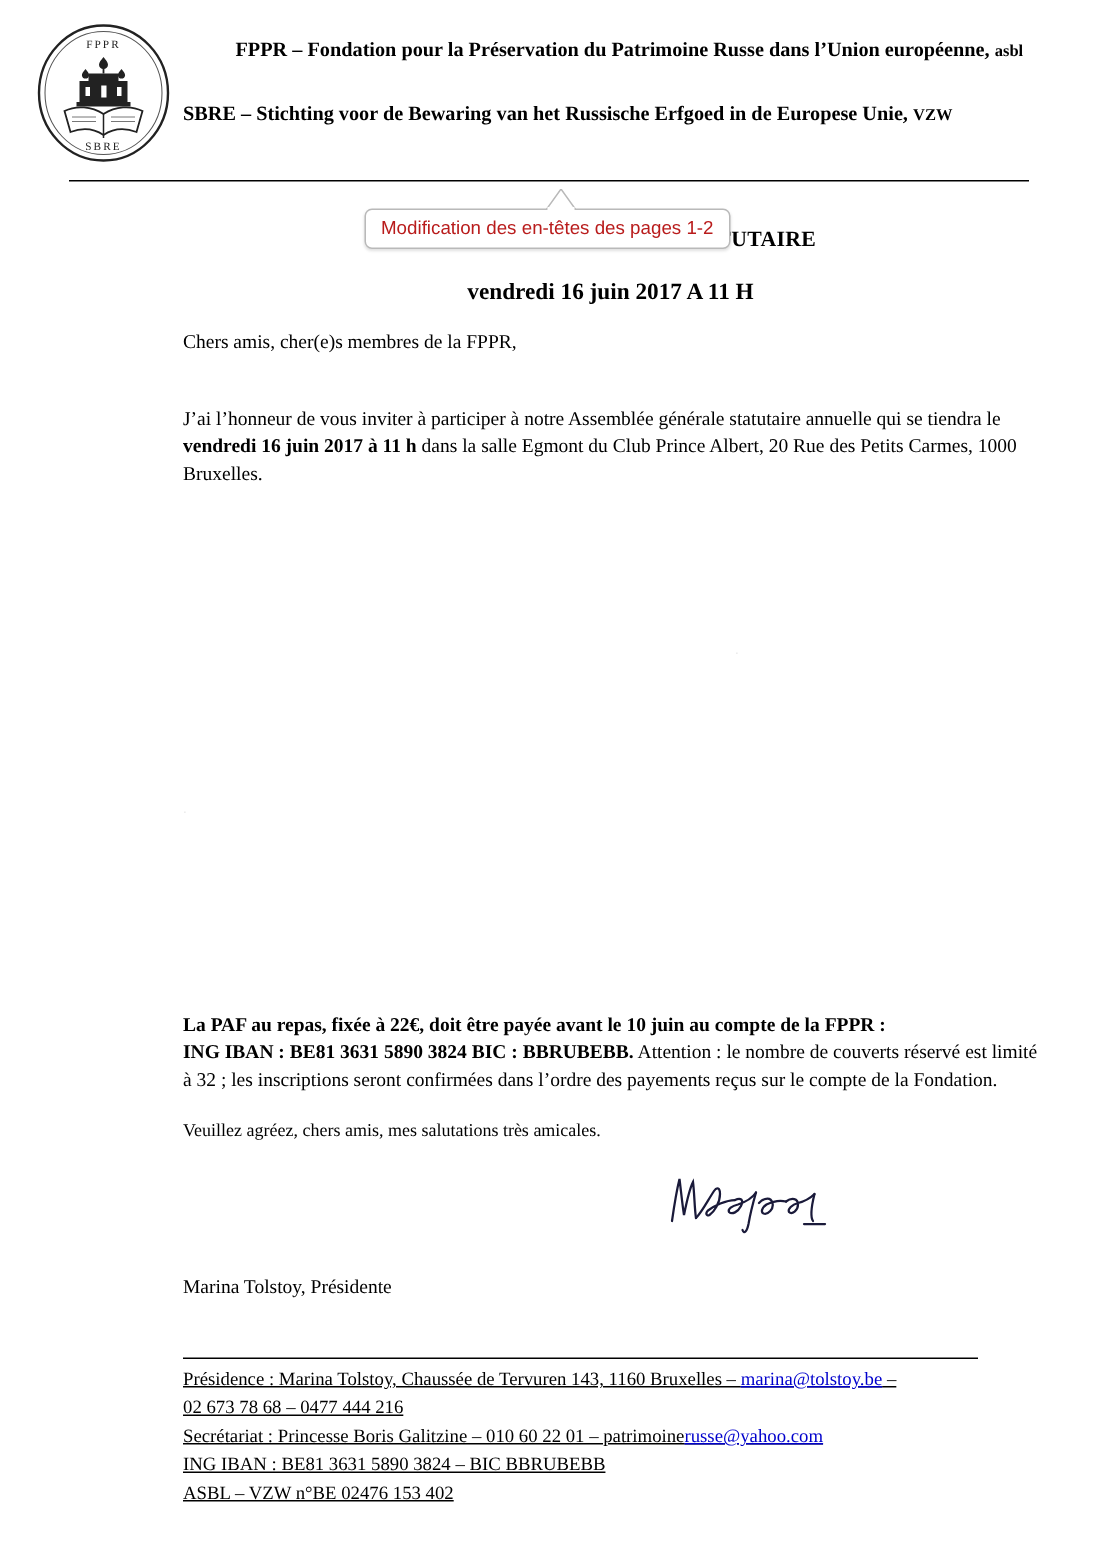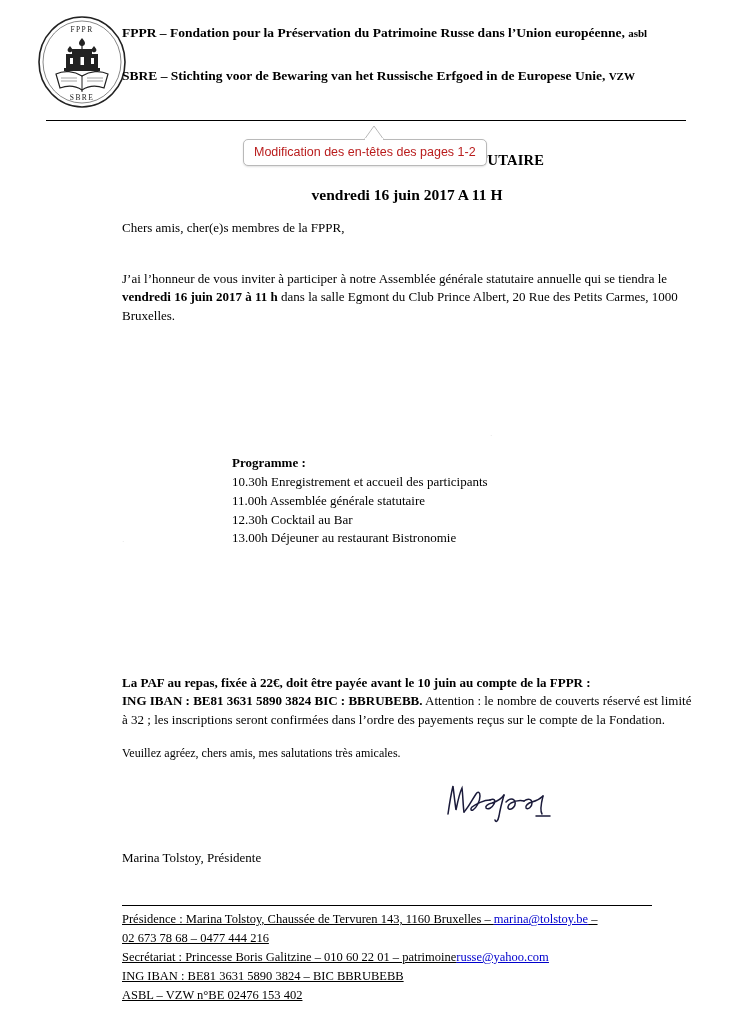--- a/index.html
+++ b/index.html
@@ -22,37 +22,38 @@
   
   .letterhead {
     position: absolute;
     left: 0px;
     top: 0px;
     width: 710px;
     height: 122px;
   }
   .logo {
     position: absolute;
-    left: 36px;
+    left: 23px;
     top: 14px;
     width: 92px;
     height: 96px;
   }
   .logo svg { display: block; }
 
   .org-block {
     position: absolute;
     left: 122px;
     top: 24px;
     width: 580px;
   }
   .org-line1 {
     font-size: 13.5px;
     font-weight: bold;
     line-height: 1.32;
+    margin-left: 35px;
   }
   .org-line1 .small {
     font-size: 11px;
     font-weight: bold;
   }
   .org-line2 {
     margin-top: 25px;
     font-size: 13.5px;
     font-weight: bold;
     line-height: 1.32;
@@ -275,27 +276,20 @@
 
   <div class="salutation">Chers amis, cher(e)s membres de la FPPR,</div>
 
   <div class="para-invite">
     <span>J’ai l’honneur de vous inviter à participer à notre Assemblée générale statutaire annuelle qui se tiendra le </span><b>vendredi 16 juin 2017 à 11 h</b><span> dans la salle Egmont du Club Prince Albert, 20 Rue des Petits Carmes, 1000 Bruxelles.</span>
   </div>
 
   <div class="ghost" style="left:490px; top:428px;">.</div>
   <div class="ghost" style="left:122px; top:534px;">.</div>
 
-  <div class="programme">
-    <div class="prog-title">Programme :</div>
-    <div>10.30h  Enregistrement et accueil des participants</div>
-    <div>11.00h  Assemblée générale statutaire</div>
-    <div>12.30h  Cocktail au Bar</div>
-    <div>13.00h  Déjeuner au restaurant Bistronomie</div>
-  </div>
 
   <div class="para-paf">
     <b>La PAF au repas, fixée à 22€, doit être payée avant le 10 juin au compte de la FPPR :</b><br>
     <b>ING IBAN : BE81 3631 5890 3824 BIC : BBRUBEBB.</b><span> Attention : le nombre de couverts réservé est limité à 32 ; les inscriptions seront confirmées dans l’ordre des payements reçus sur le compte de la Fondation.</span>
   </div>
 
   <div class="closing">Veuillez agréez, chers amis, mes salutations très amicales.</div>
 
   <svg class="signature" viewBox="0 0 120 48" xmlns="http://www.w3.org/2000/svg">
     <g fill="none" stroke="#1a1a3a" stroke-width="1.5" stroke-linecap="round">

